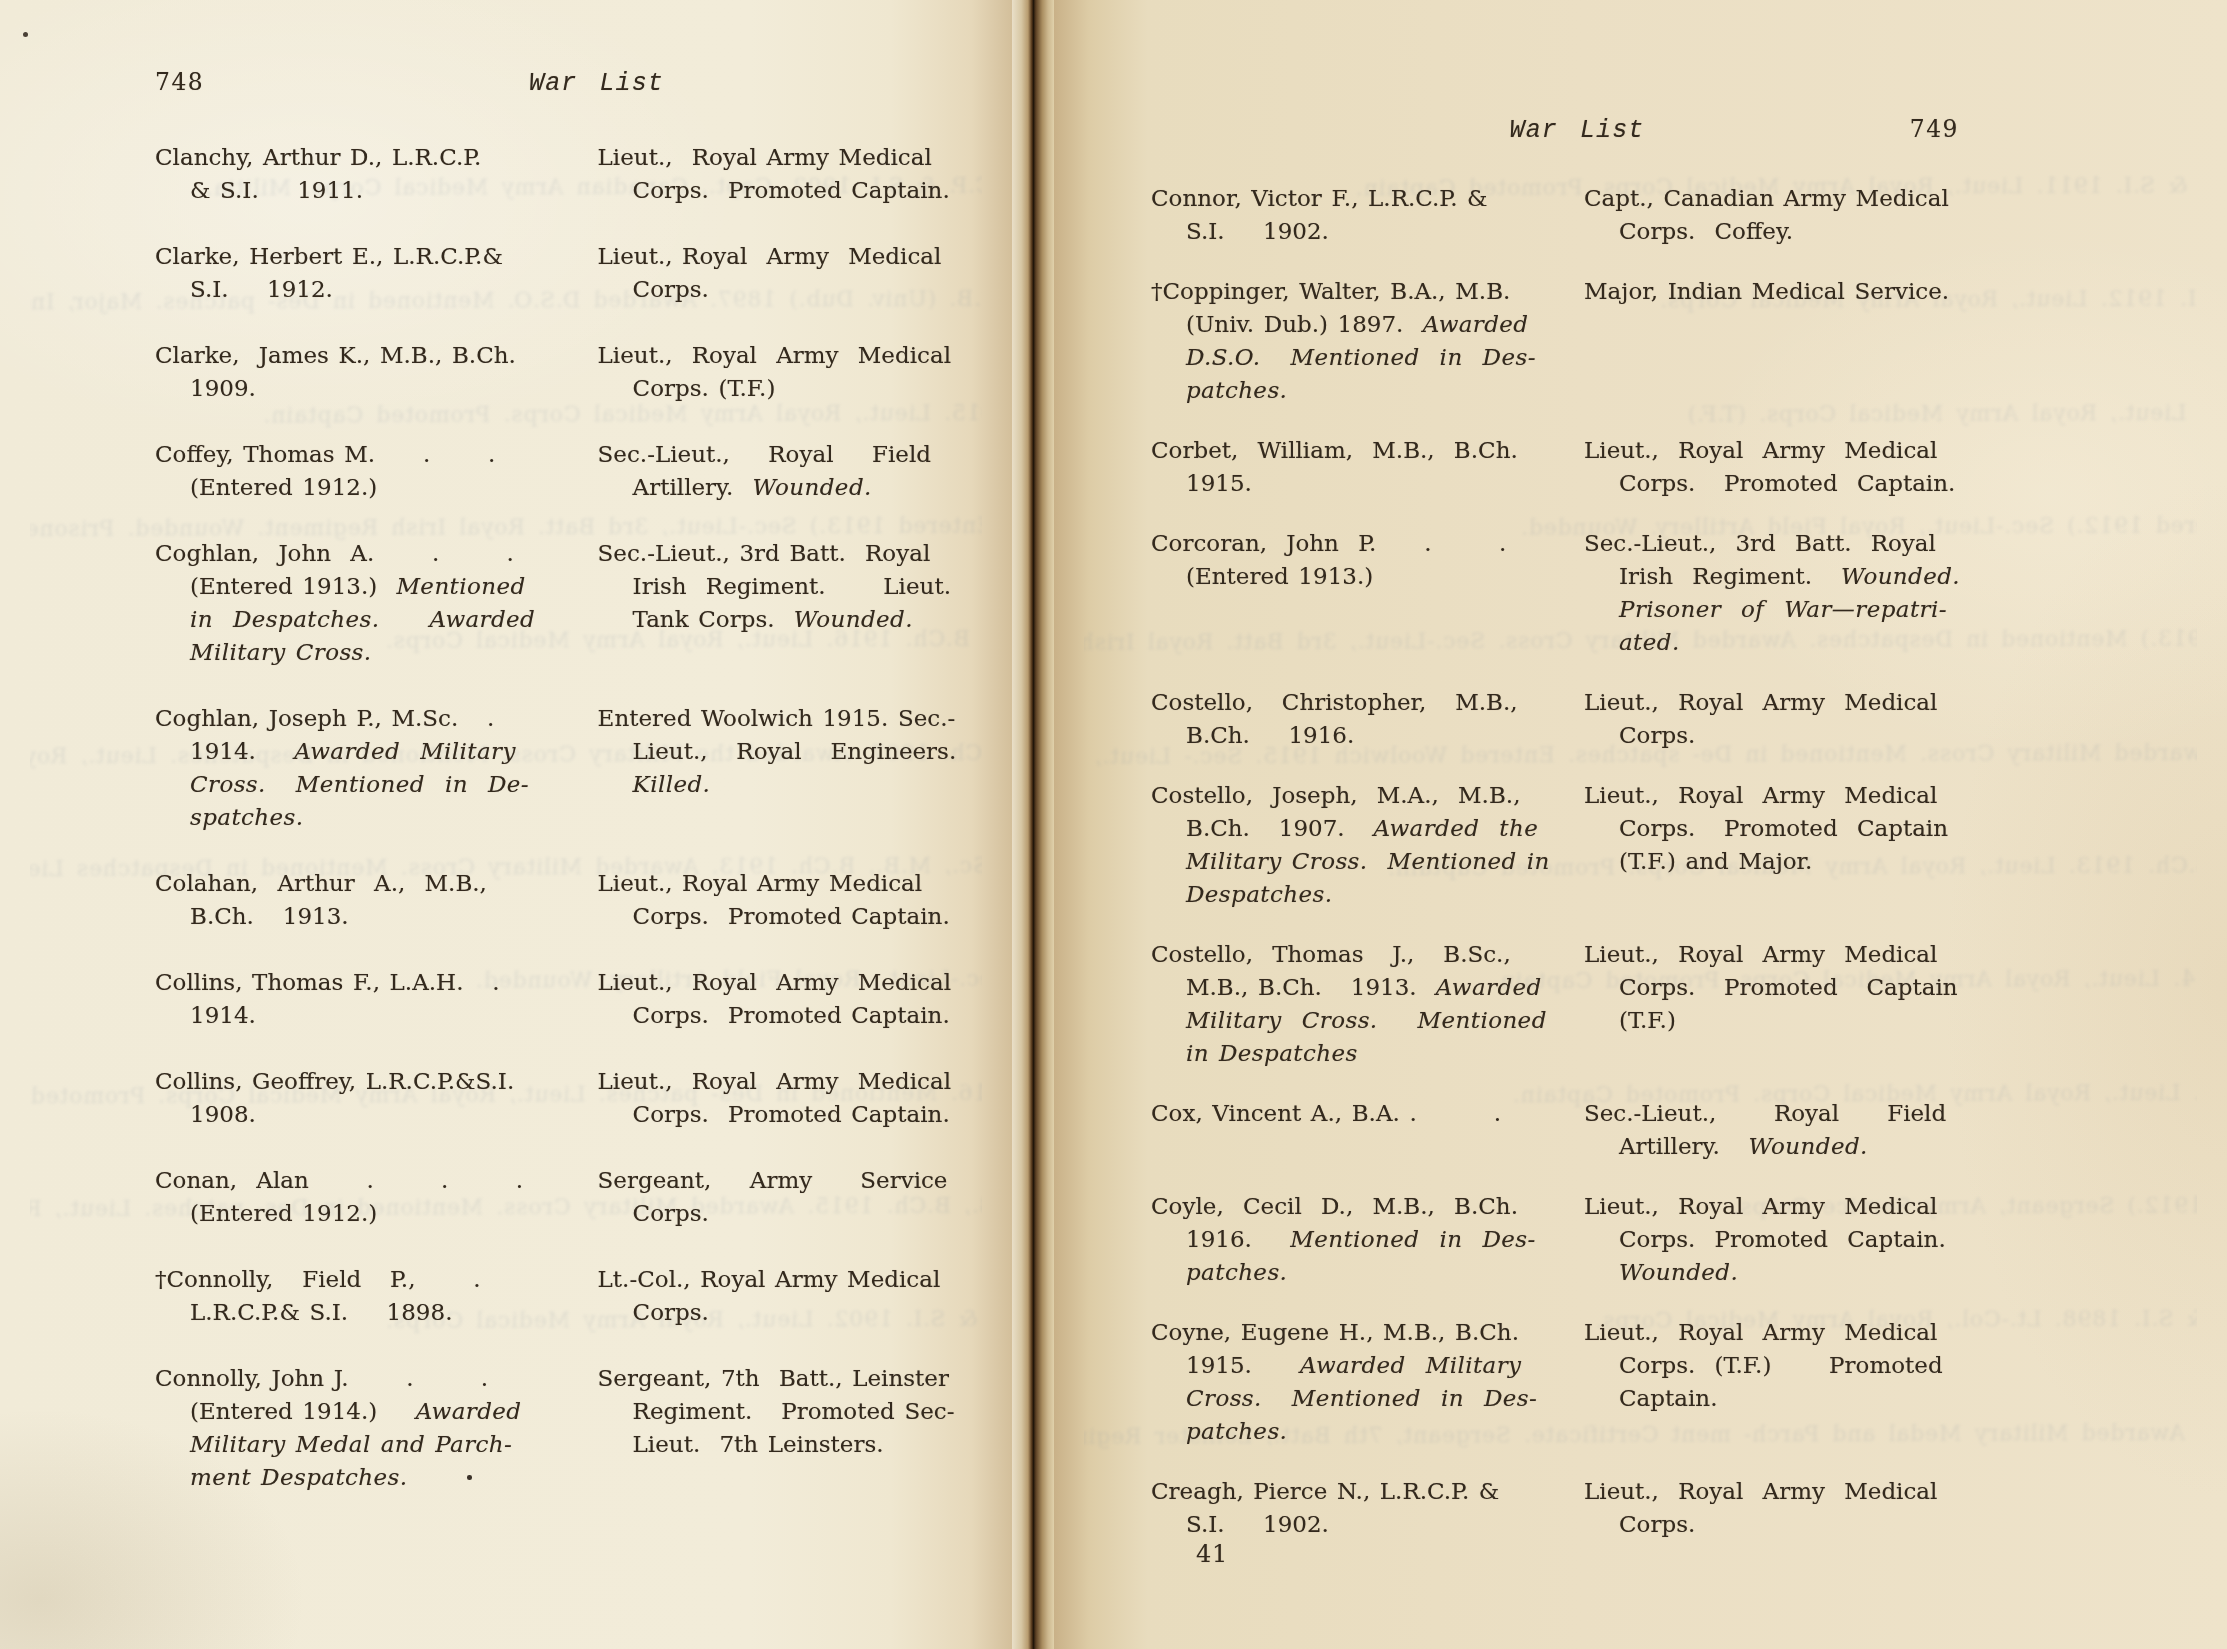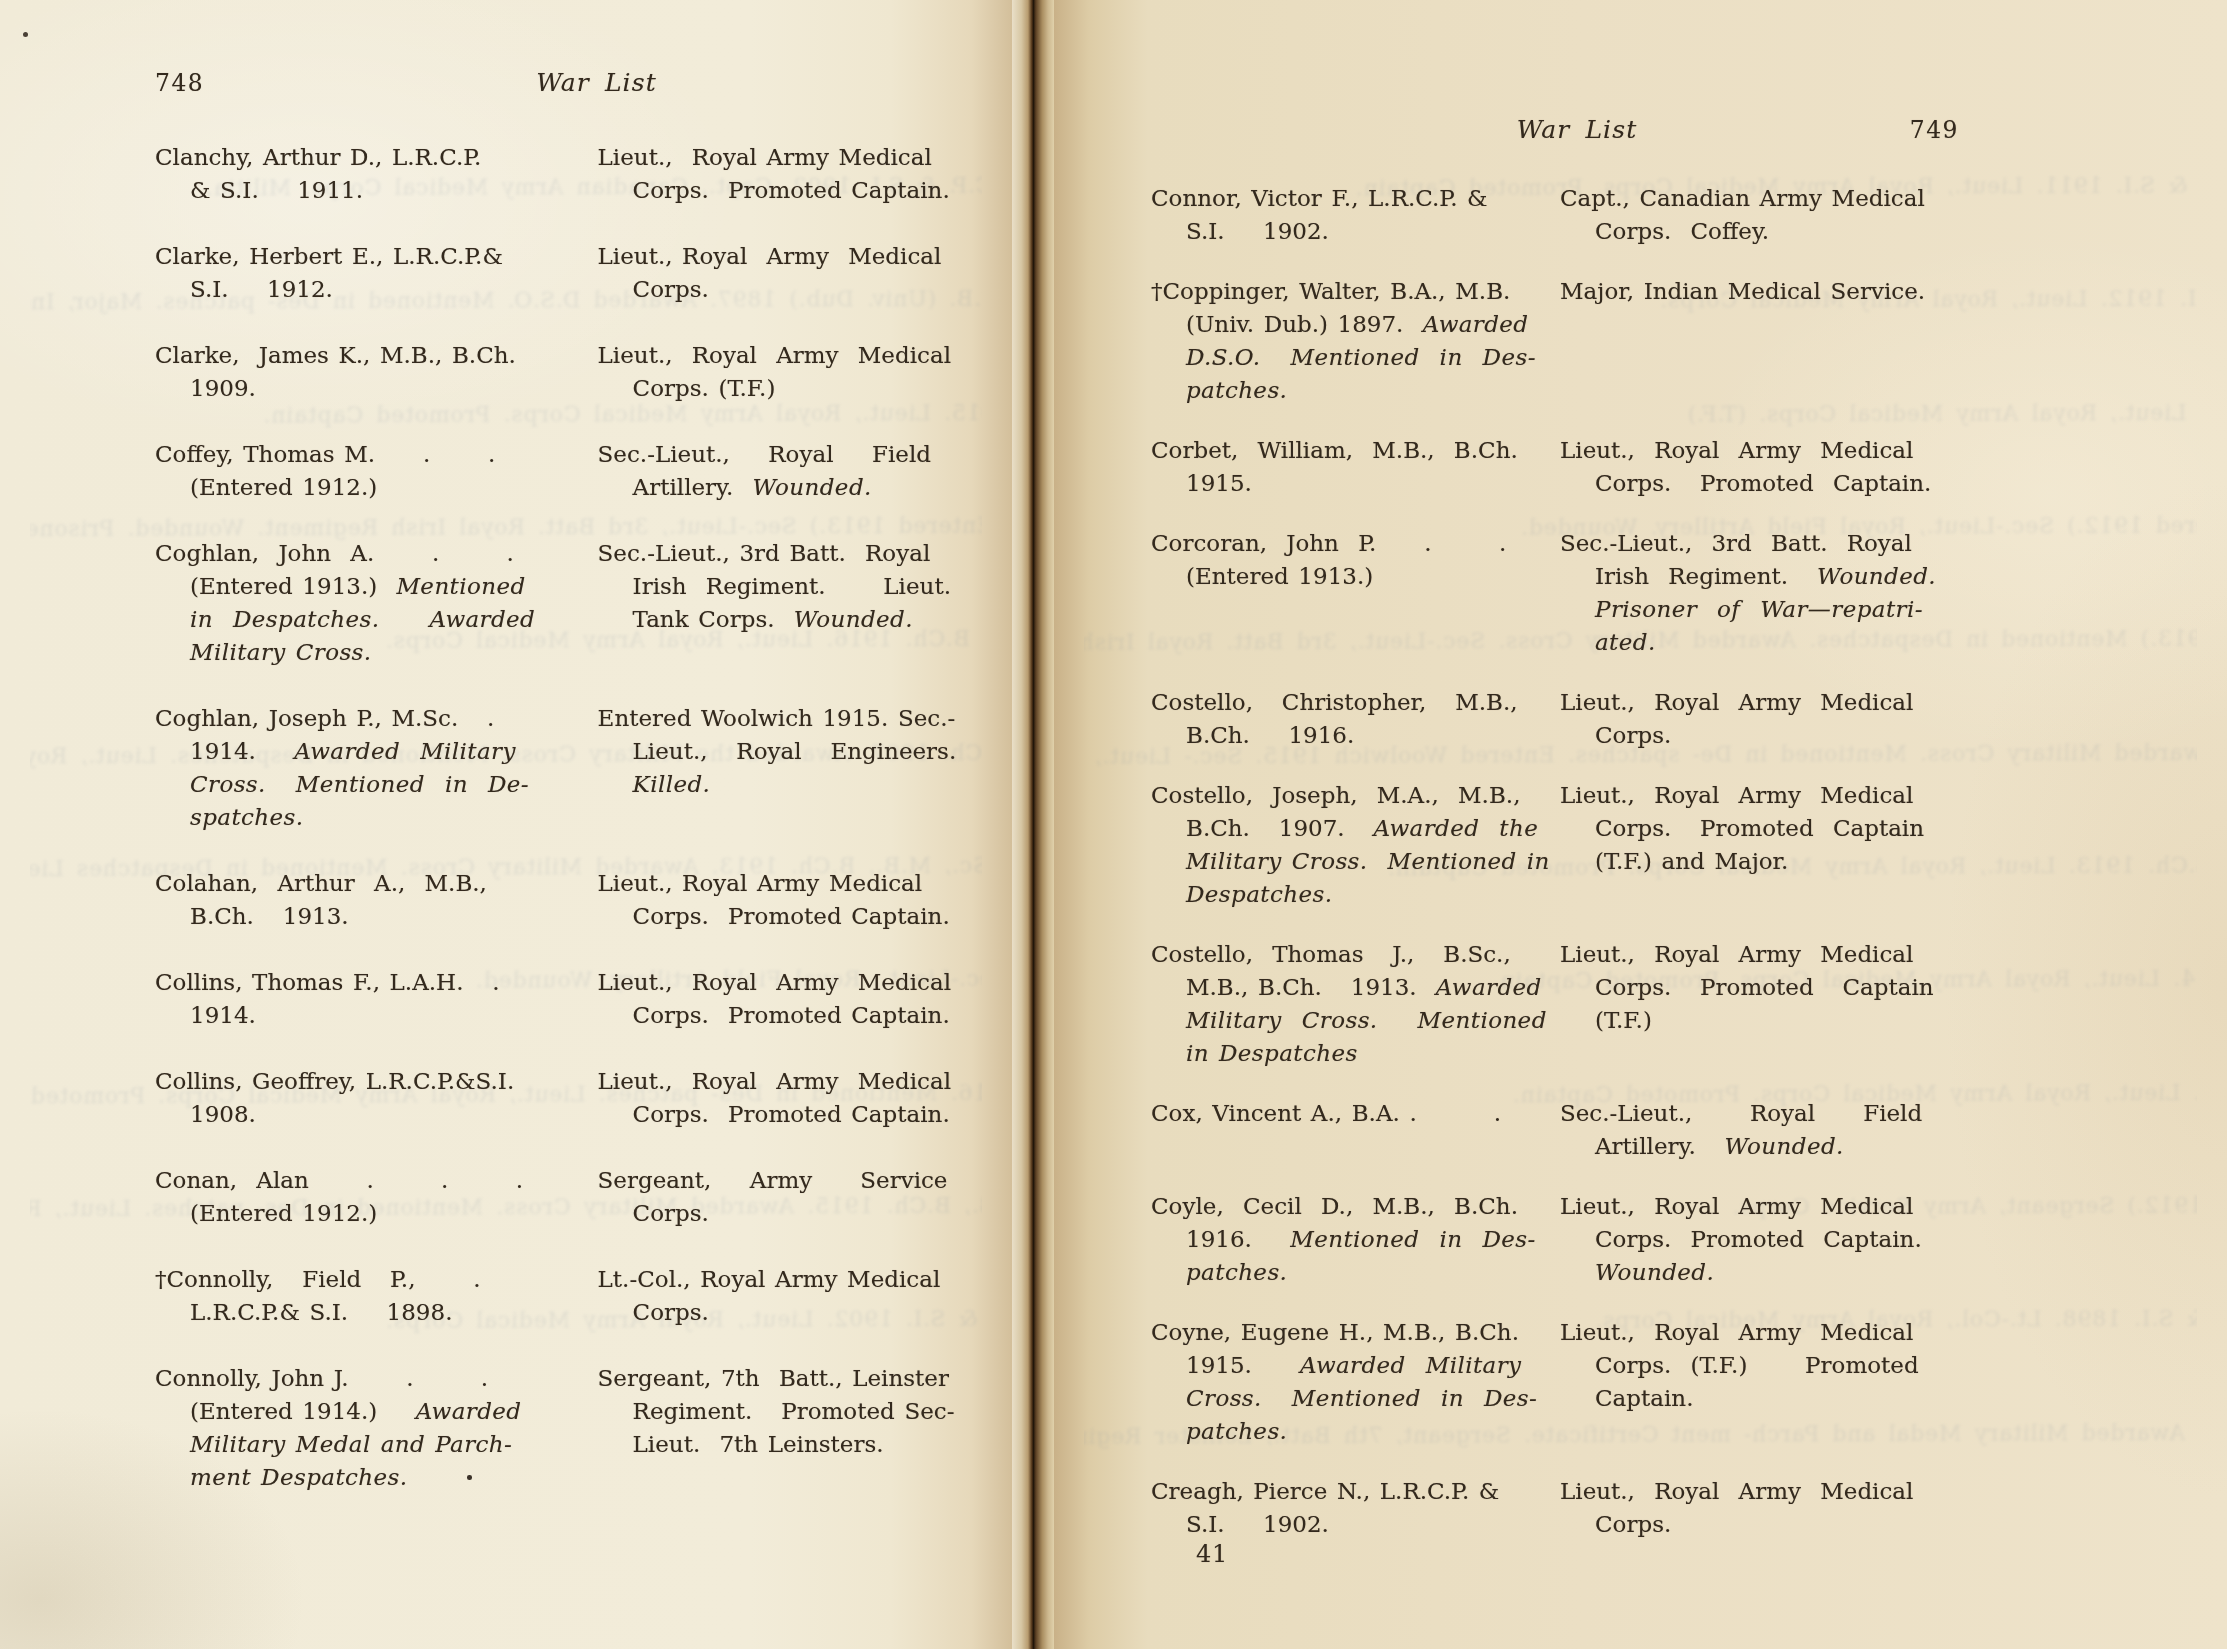--- a/index.html
+++ b/index.html
@@ -34,28 +34,28 @@
   }
   
   .page-inner{position:absolute;font-size:23px;line-height:33px;word-spacing:2.3px;
     text-shadow:0 0 0.8px rgba(45,34,22,.35);}
   .page-left  .page-inner{left:155px;top:66px;width:883px;}
   .page-right .page-inner{left:97px;top:113px;width:852px;}
 
   .page-header{display:grid;grid-template-columns:1fr auto 1fr;align-items:baseline;}
   .page-left  .page-header{margin-bottom:41px;}
   .page-right .page-header{margin-bottom:35px;}
-  .running-title{grid-column:2;font-style:italic;font-size:25px;letter-spacing:1.1px;word-spacing:6px;}
+  .running-title{grid-column:2;font-style:italic;font-size:25px;letter-spacing:1.1px;word-spacing:6px;font-family:Liberation Mono, monospace;}
   .folio{font-size:23.4px;letter-spacing:1.5px;}
   .page-left  .folio{grid-column:1;justify-self:start;}
   .page-right .folio{grid-column:3;justify-self:end;padding-right:44px;}
 
   .entry{display:grid;}
   .page-left  .entry{grid-template-columns:423px 1fr;column-gap:19.6px;margin-bottom:33px;}
-  .page-right .entry{grid-template-columns:402px 1fr;column-gap:7px;margin-bottom:27px;}
+  .page-right .entry{grid-template-columns:402px 1fr;column-gap:31px;margin-bottom:27px;}
   .line{white-space:pre-wrap;padding-left:35px;}
   .line.first{padding-left:0;}
   .it{font-style:italic;letter-spacing:0.4px;}
 
   .signature{position:absolute;left:142px;top:1540px;font-size:24px;letter-spacing:0.8px;
     text-shadow:0 0 0.8px rgba(45,34,22,.35);}
 
   
   .ghost-layer{position:absolute;inset:53px 30px;overflow:hidden;pointer-events:none;}
   .ghost-line{

